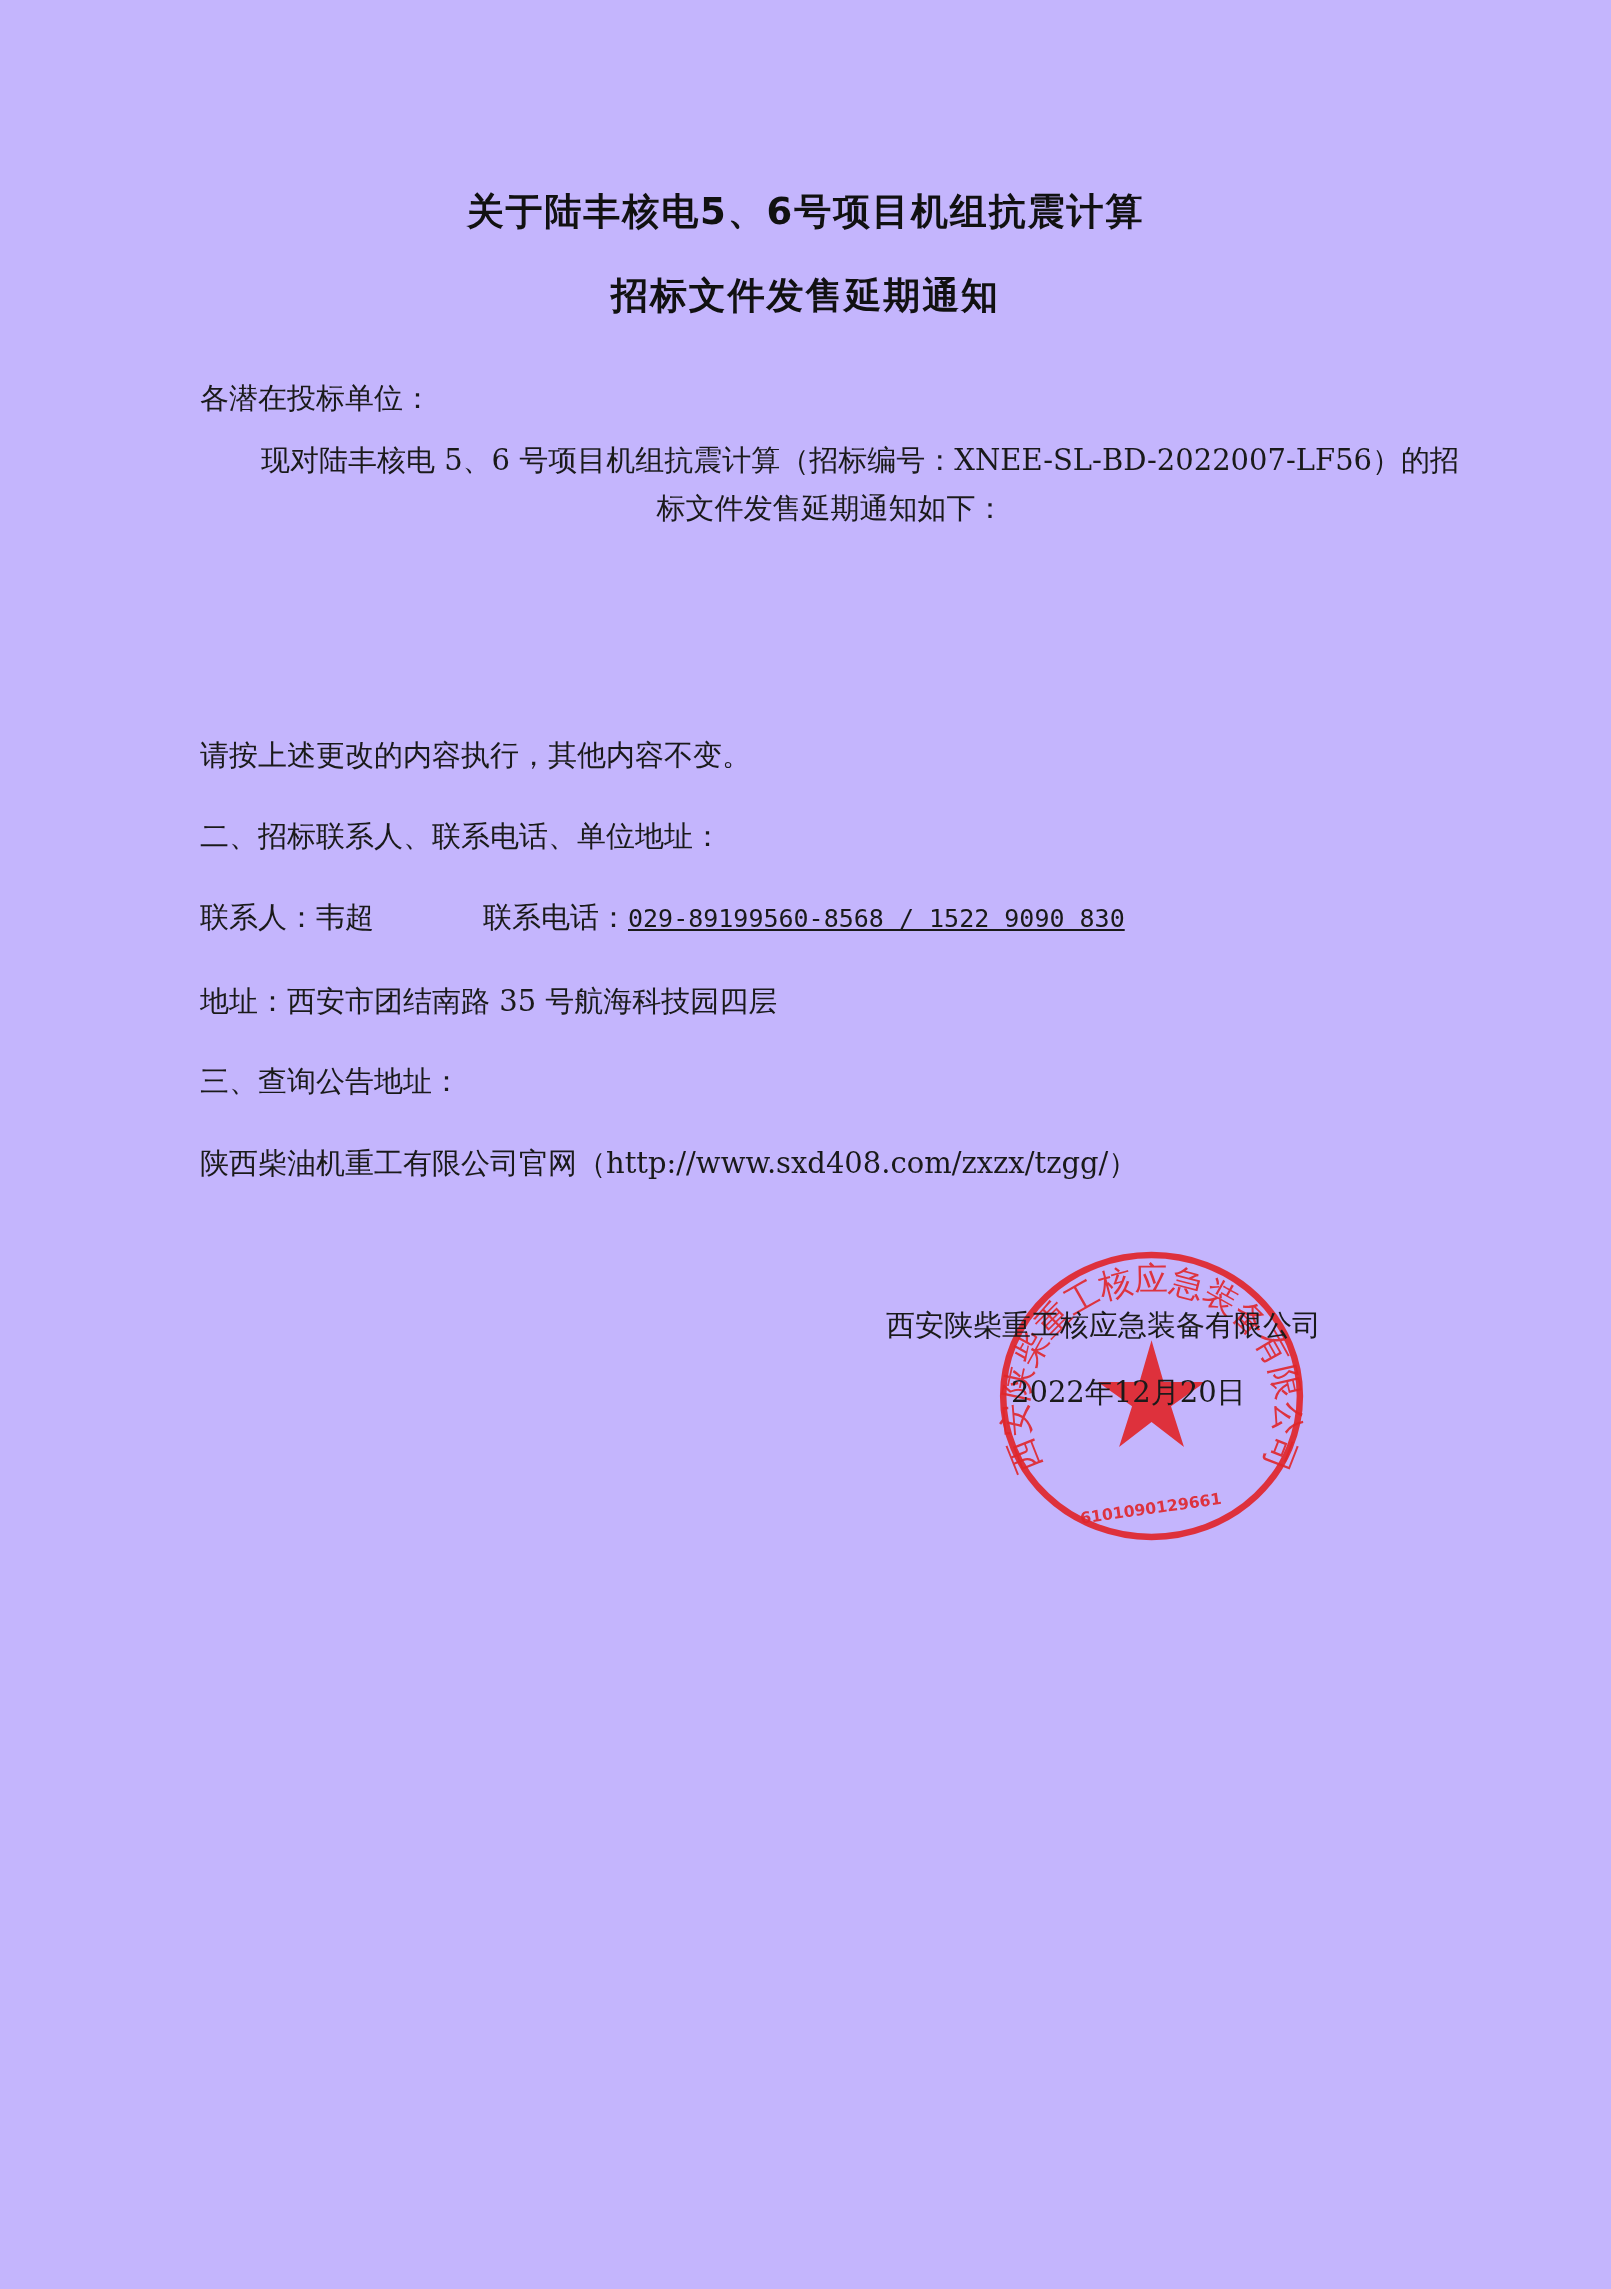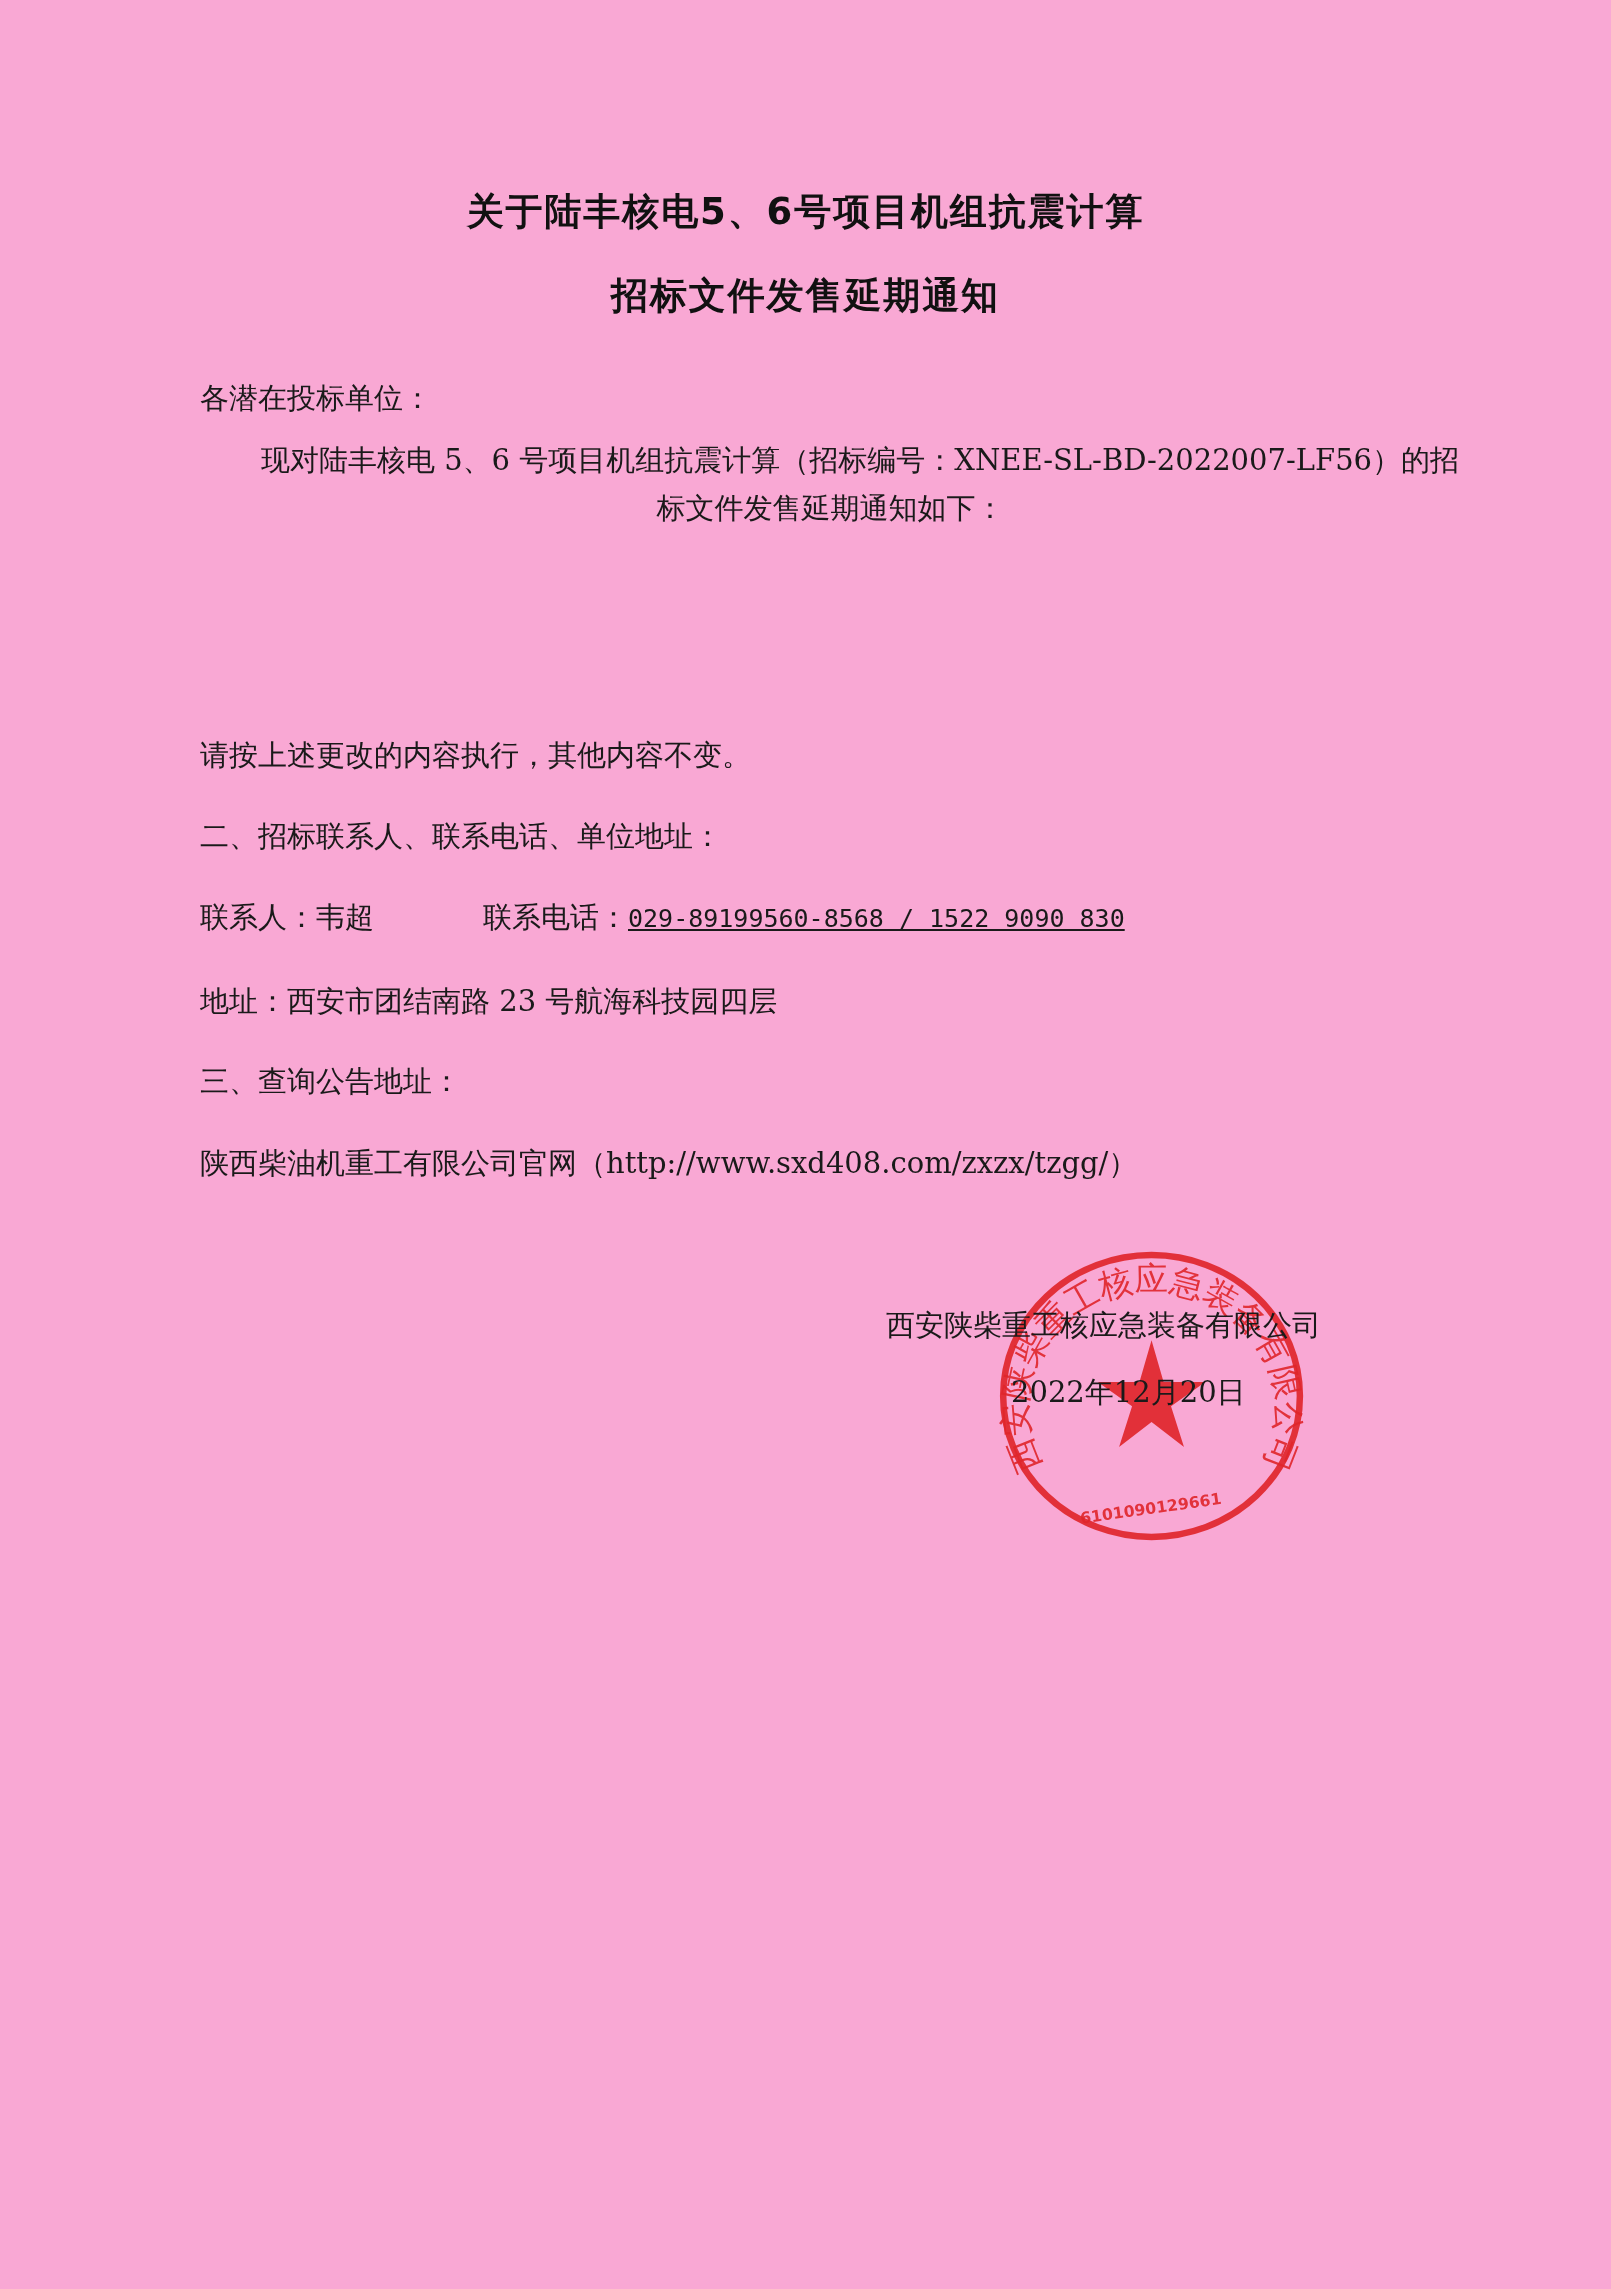--- a/index.html
+++ b/index.html
@@ -1,18 +1,18 @@
 <!DOCTYPE html>
 <html style="font-size:15px"><head>
 <meta charset="utf-8">
 <style>
   html, body { margin: 0; padding: 0; background: #ffffff; }
   body { width: 1611px; height: 2289px; position: relative; overflow: hidden;
          font-family: "DejaVu Serif", "Liberation Serif", serif; color: #111; }
-  .page { position: absolute; left: 0; top: 0; width: 1611px; height: 2289px; background: #f9a8d4; }
+  .page { position: absolute; left: 0; top: 0; width: 1611px; height: 2289px; background: #c4b5fd; }
   .title { position: absolute; left: 0; width: 1611px; text-align: center;
            font-family: "DejaVu Sans", "Liberation Sans", sans-serif; font-weight: bold;
            font-size: 37px; letter-spacing: 1.9px; color: #111; }
   .t1 { top: 187px; }
   .t2 { top: 271px; }
   .p { position: absolute; left: 200px; width: 1261px; font-size: 29px; line-height: 48px;
        color: #1a1a1a; margin: 0; }
   .indent { text-indent: 59px; }
   .contact-row span { display: inline-block; }
   .sp { width: 109px; }
@@ -34,21 +34,21 @@
 
 
   <p class="p" style="top:812px;">二、招标联系人、联系电话、单位地址：</p>
 
   <p class="p" style="top:731px;">请按上述更改的内容执行，其他内容不变。</p>
 
   <p class="p contact-row" style="top:893px;">
     <span>联系人：韦超</span><span class="sp"></span><span>联系电话：</span><span class="mono">029-89199560-8568 / 1522 9090 830</span>
   </p>
 
-  <p class="p" style="top:977px;">地址：西安市团结南路 23 号航海科技园四层</p>
+  <p class="p" style="top:977px;">地址：西安市团结南路 35 号航海科技园四层</p>
 
   <p class="p" style="top:1057px;">三、查询公告地址：</p>
 
   <p class="p" style="top:1139px;">陕西柴油机重工有限公司官网（http://www.sxd408.com/zxzx/tzgg/）</p>
 
   <svg class="stamp" viewBox="0 0 345 330">
     <defs>
       <path id="ringPath" d="M 60 250 A 135 128 0 1 1 285 250"></path>
     </defs>
     <ellipse cx="172" cy="165" rx="160" ry="152" fill="none" stroke="#e0262b" stroke-width="7" opacity="0.92"></ellipse>

